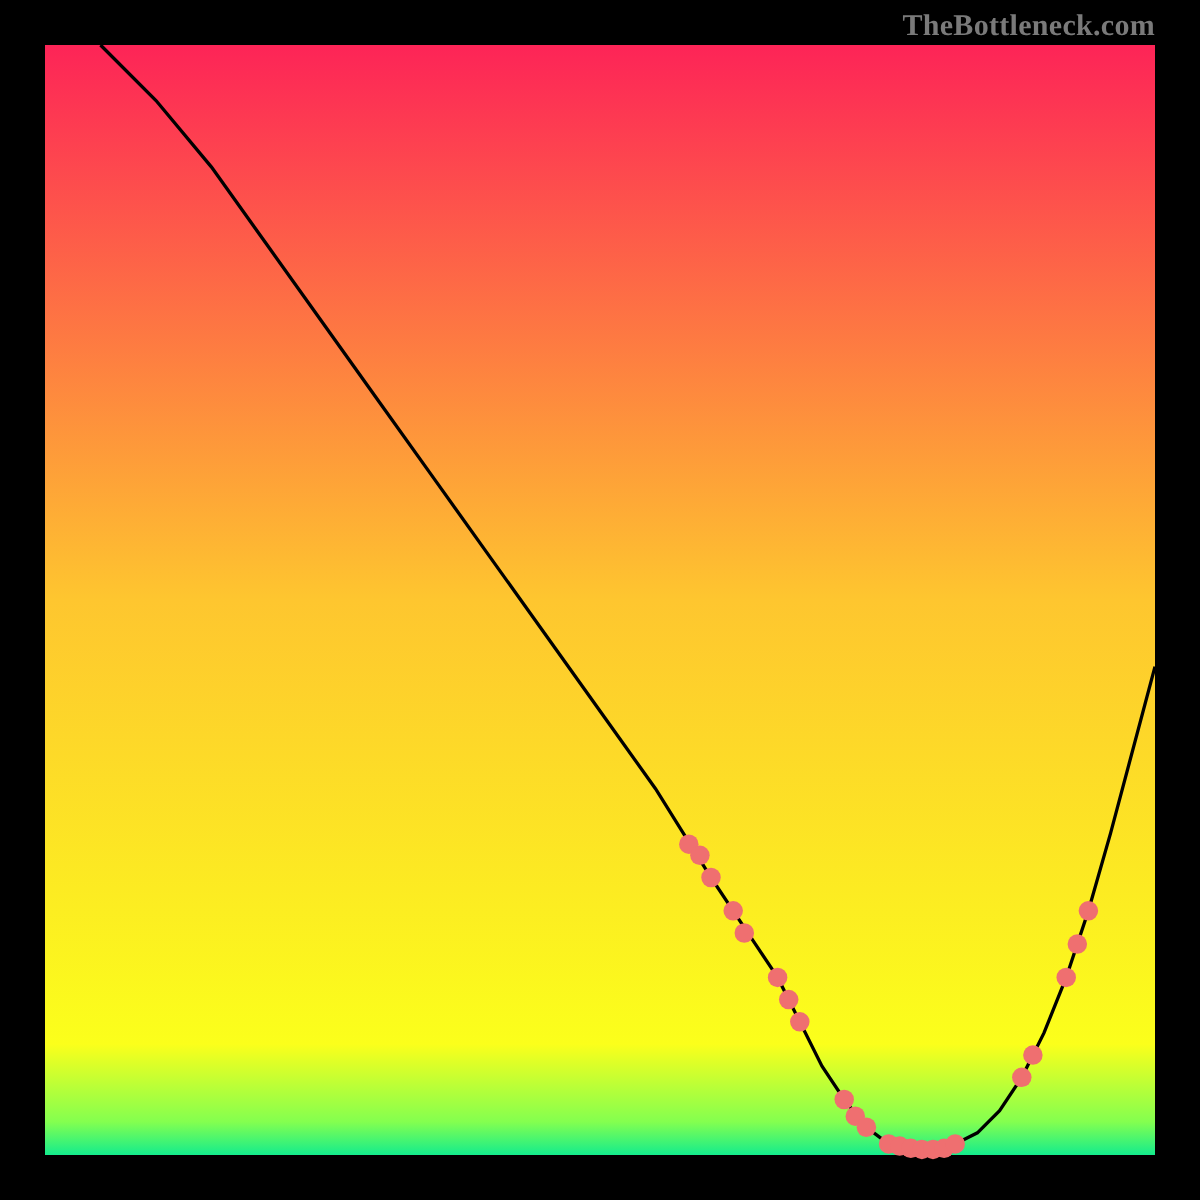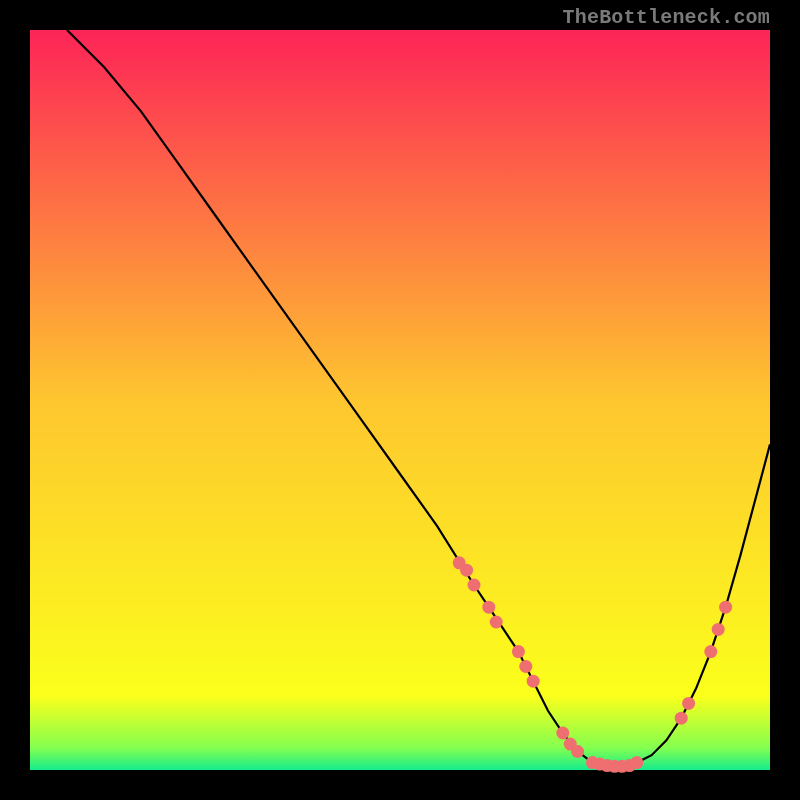--- a/index.html
+++ b/index.html
@@ -14,21 +14,21 @@
     position: absolute;
     left: 30px;
     top: 30px;
     width: 740px;
     height: 740px;
     background: #000000;
   }
   .attribution {
     position: absolute;
     color: #7a7a7a;
-    font-family: Liberation Mono, monospace;
+    font-family: Liberation Serif, serif;
     font-weight: bold;
     letter-spacing: 0.2px;
   }
   .chart-svg {
     position: absolute;
     left: 0;
     top: 0;
   }
 </style>
 </head>

